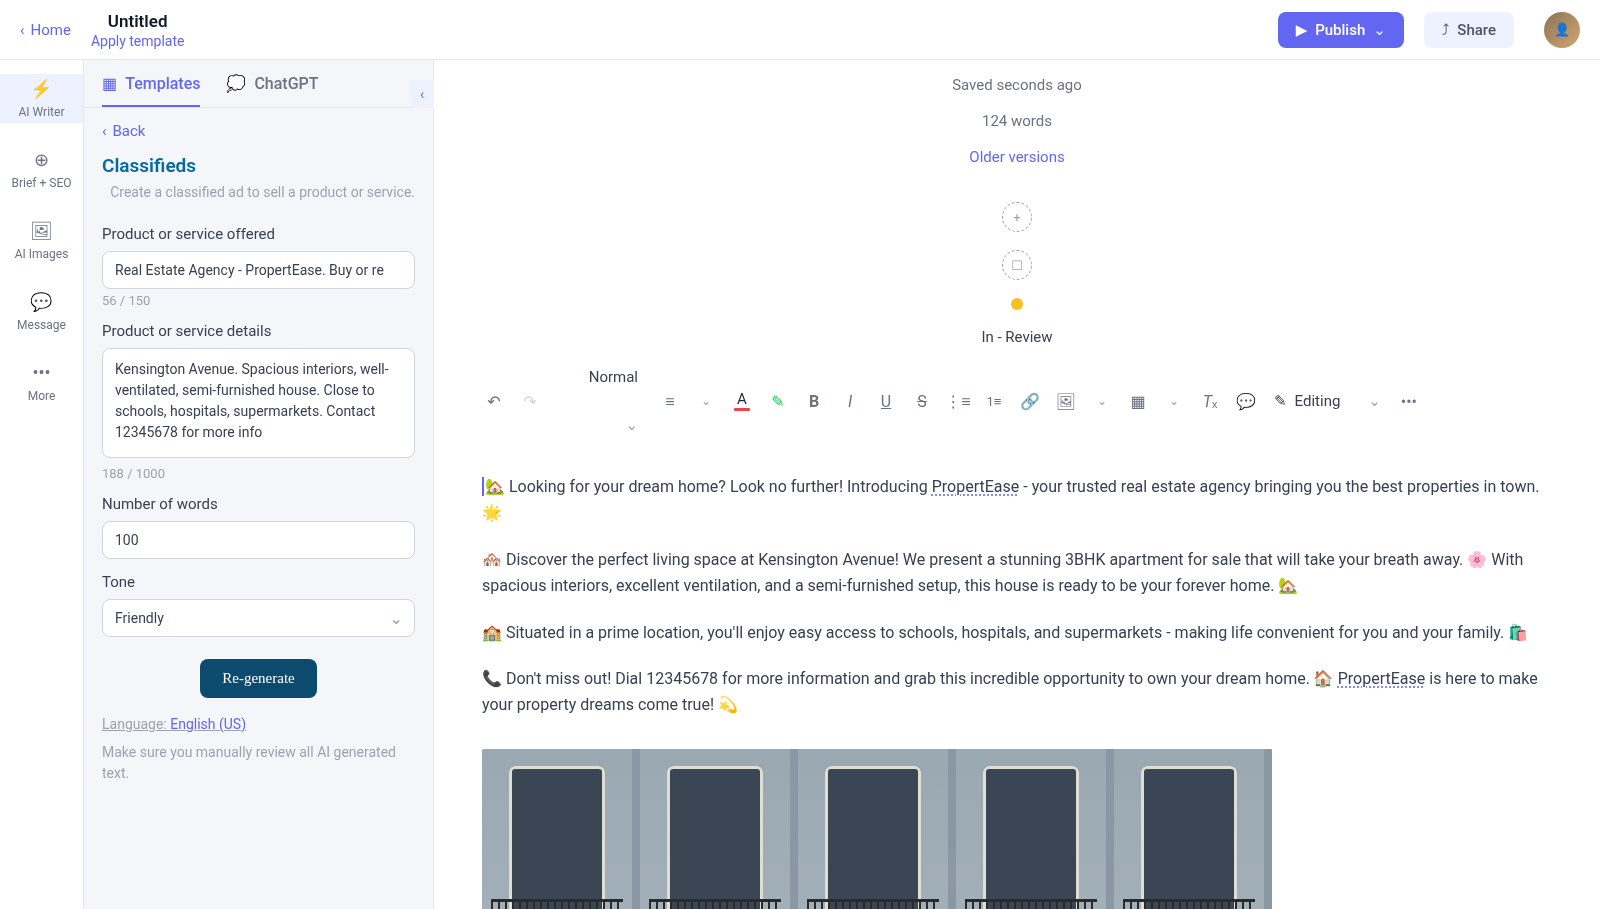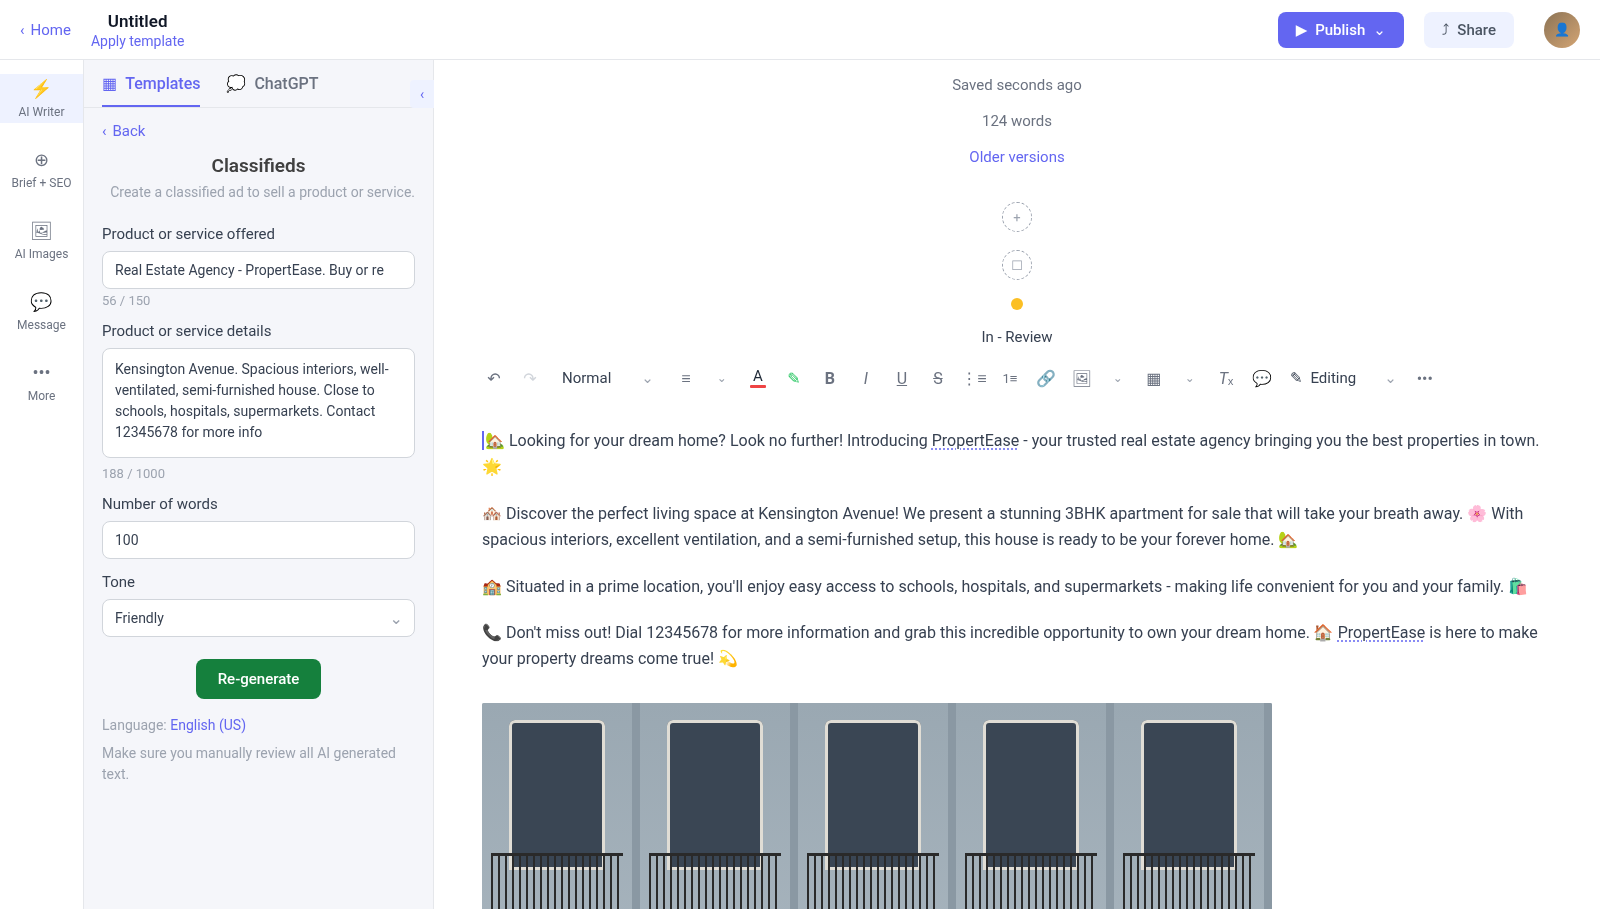--- a/index.html
+++ b/index.html
@@ -28,46 +28,46 @@
     .rail-item.active .rail-icon { color: #f59e0b; }
     
     
     .side-panel { width: 350px; background: #f5f6fa; border-right: 1px solid #e5e7eb; display: flex; flex-direction: column; position: relative; }
     .panel-collapse { position: absolute; right: -1px; top: 20px; width: 24px; height: 28px; background: #eef2ff; border-radius: 4px 0 0 4px; display:flex;align-items:center;justify-content:center; color:#6366f1; cursor:pointer; font-size:14px;}
     .panel-tabs { display: flex; gap: 26px; padding: 14px 18px 0; border-bottom: 1px solid #e5e7eb; }
     .panel-tab { display: flex; align-items: center; gap: 8px; padding-bottom: 12px; font-size: 16px; color: #6b7280; cursor: pointer; border-bottom: 2px solid transparent; font-weight:500;}
     .panel-tab.active { color: #6366f1; border-bottom-color: #6366f1; }
     .panel-body { padding: 14px 18px; overflow-y: auto; flex: 1; }
     .back-link { display: flex; align-items: center; gap: 6px; color: #6366f1; font-size: 15px; cursor: pointer; margin-bottom: 14px; }
-    .panel-title { font-size: 19px; font-weight: 600; color: #404040; margin-bottom: 6px; text-align: center; }
+    .panel-title { font-size: 19px; font-weight: 600; color: #0369a1; margin-bottom: 6px; }
     .panel-subtitle { font-size: 14px; color: #9ca3af; margin-bottom: 22px; line-height: 1.4; text-align: right; }
     .field-label { font-size: 15px; font-weight: 400; color: #374151; margin-bottom: 8px; display: block; }
     .text-input { width: 100%; padding: 10px 12px; border: 1px solid #d1d5db; border-radius: 8px; font-size: 14px; color: #374151; background: #fff; }
     textarea.text-input { resize: none; height: 110px; line-height: 1.5; overflow-y: scroll; }
     .char-count { text-align: left; font-size: 13px; color: #9ca3af; margin-top: 4px; margin-bottom: 14px; }
     .select-wrap { position: relative; }
     .select-chevron { position: absolute; right: 12px; top: 50%; transform: translateY(-50%); color: #9ca3af; pointer-events:none; }
-    .regenerate-btn { display: block; margin: 22px auto 18px; background: #15803d; color: #fff; border: none; border-radius: 8px; padding: 11px 22px; font-size: 15px; font-weight: 500; cursor: pointer; }
-    .lang-line { font-size: 14px; color: #9ca3af; margin-bottom: 10px; }
+    .regenerate-btn { display: block; margin: 22px auto 18px; background: #0c4a6e; color: #fff; border: none; border-radius: 8px; padding: 11px 22px; font-size: 15px; font-weight: 500; cursor: pointer; font-family: Liberation Serif, serif; }
+    .lang-line { font-size: 14px; color: #9ca3af; margin-bottom: 10px; text-decoration: underline; }
     .lang-link { color: #6366f1; }
     .review-note { font-size: 14px; color: #9ca3af; line-height: 1.5; }
 
     
     .editor-area { flex: 1; display: flex; flex-direction: column; overflow: hidden; }
     .editor-status { display: flex; align-items: center; padding: 16px 48px 8px; gap: 18px; font-size: 15px; color: #6b7280; flex-direction: column; }
     .status-link { color: #6366f1; cursor: pointer; }
     .status-spacer { flex: 1; }
     .dashed-circle { width: 30px; height: 30px; border: 1.5px dashed #9ca3af; border-radius: 50%; display:flex;align-items:center;justify-content:center; color:#9ca3af; cursor:pointer; font-size:13px;}
     .status-dot { width: 12px; height: 12px; border-radius: 50%; background: #fbbf24; }
     .review-text { color: #374151; font-size: 15px; }
     
     .toolbar { display: flex; align-items: center; padding: 8px 44px 14px; gap: 4px; border-bottom: none; }
     .tb-btn { width: 32px; height: 32px; display: flex; align-items: center; justify-content: center; color: #6b7280; cursor: pointer; border-radius: 4px; font-size: 16px; border:none; background:none;}
     .tb-btn.disabled { color: #d1d5db; cursor: default; }
-    .style-select { display: flex; align-items: center; gap: 30px; padding: 6px 12px; color: #374151; font-size: 15px; cursor: pointer; min-width:100px; justify-content:space-between;}
+    .style-select { display: flex; align-items: flex-end; gap: 30px; padding: 6px 12px; color: #374151; font-size: 15px; cursor: pointer; min-width:100px; justify-content:space-between;flex-direction:column;}
     .font-color-btn { display:flex; flex-direction:column; align-items:center; width:32px; cursor:pointer; gap:1px;}
     .font-color-underline { width:16px; height:3px; background:#ef4444; border-radius:1px;}
     .edit-mode { display:flex; align-items:center; gap:8px; color:#374151; font-size:15px; cursor:pointer; padding:0 8px;}
 
     .editor-content { flex: 1; overflow-y: auto; padding: 20px 48px 40px; font-size: 16px; line-height: 1.65; color: #374151; }
     .editor-content p { margin-bottom: 20px; }
     .underlined { text-decoration: underline dotted #6366f1; text-underline-offset: 3px; }
     .cursor-mark { border-left: 2px solid #6366f1; padding-left:1px;}
     .content-image { width: 790px; height: 430px; margin-top: 30px; border-radius: 2px; overflow:hidden; position:relative; background:#a8b5bf;}
     

